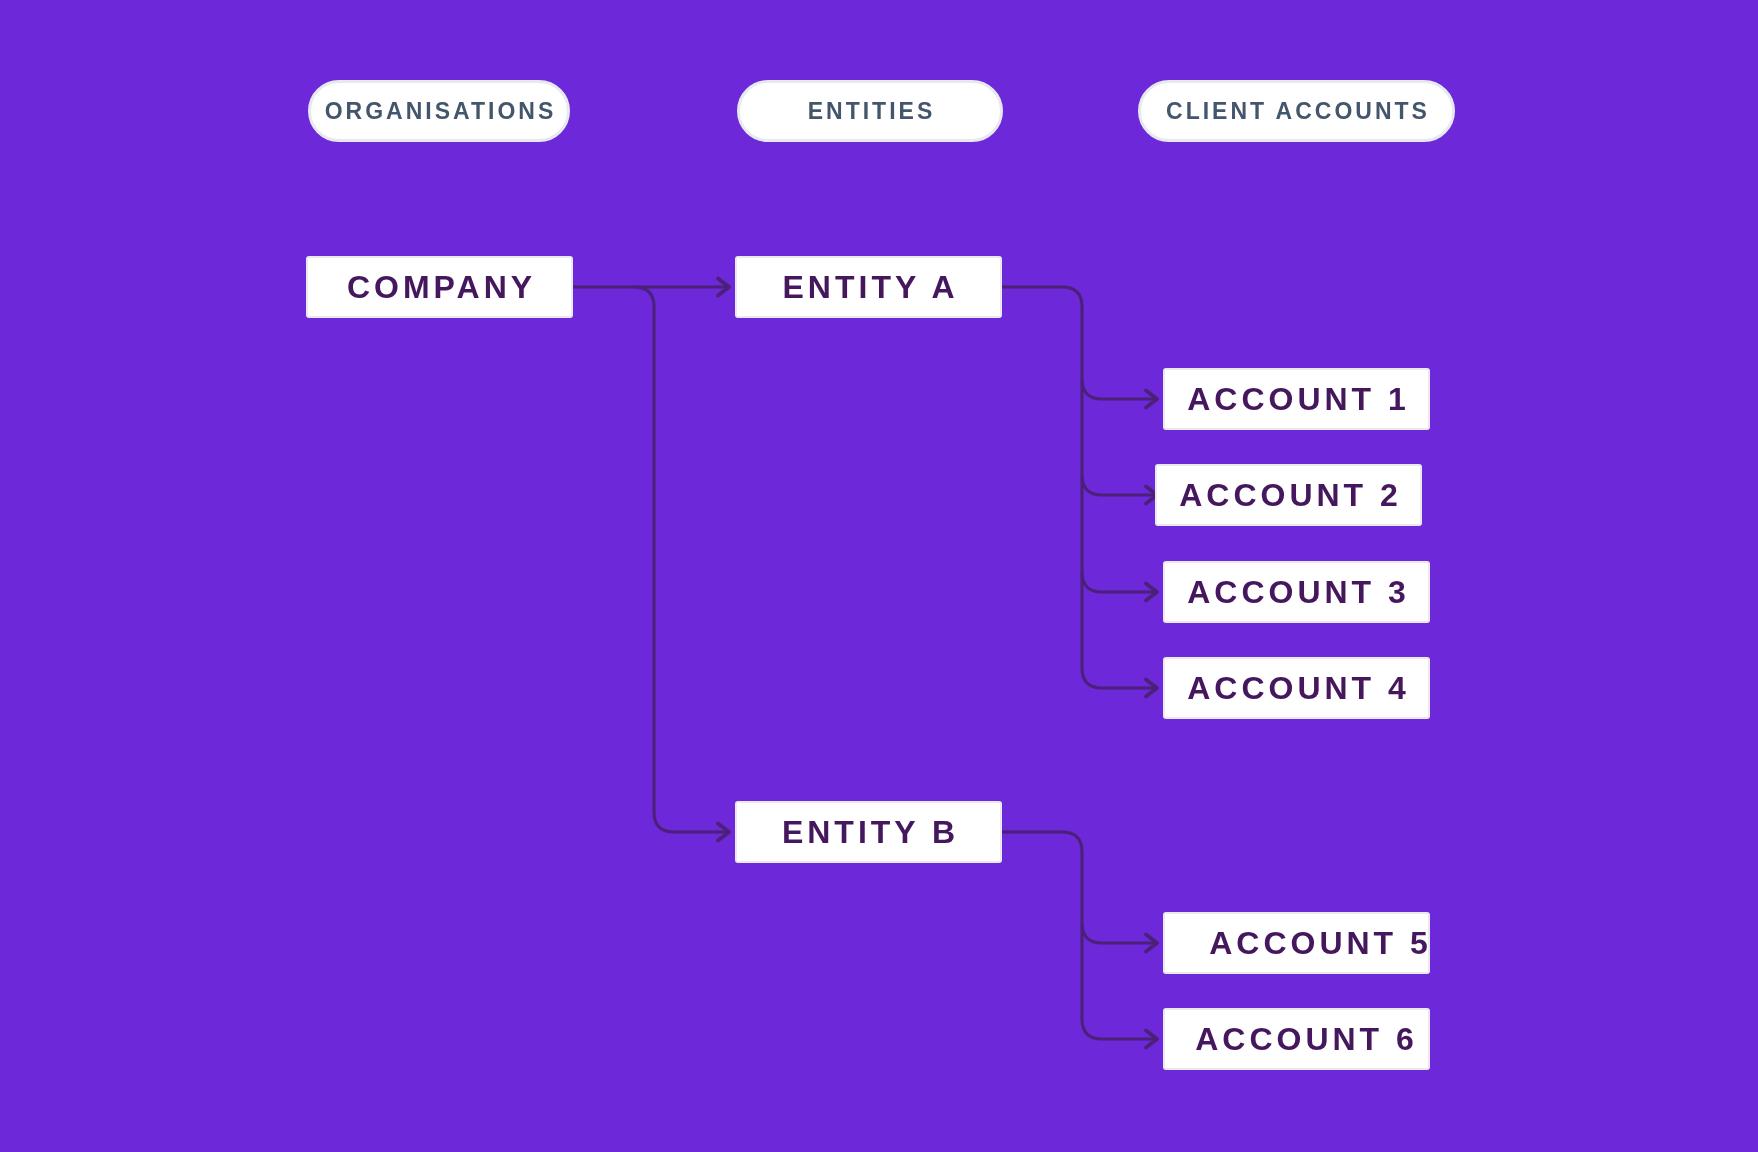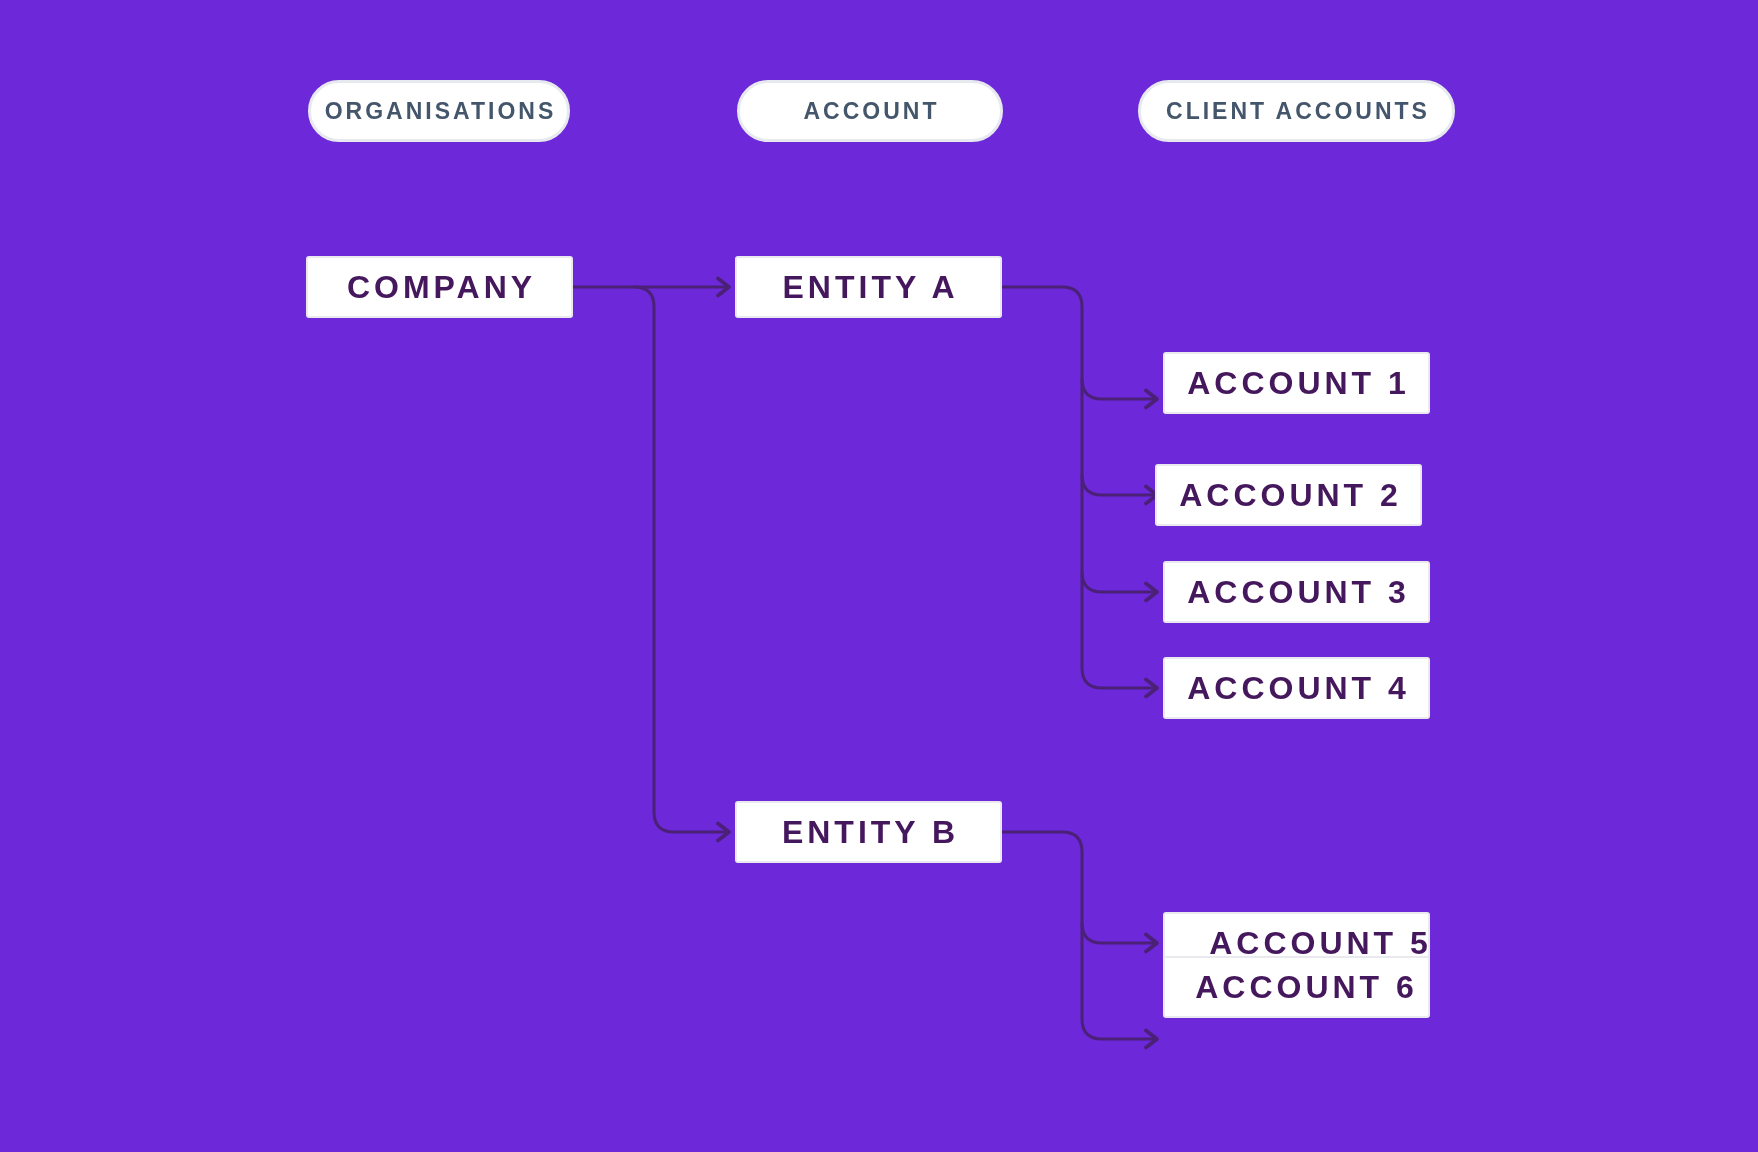--- a/index.html
+++ b/index.html
@@ -78,28 +78,28 @@
     <path class="edge" d="M 634 287 Q 654 287 654 307 L 654 812 Q 654 832 674 832 L 729 832" marker-end="url(#arrow)"></path>
     <path class="edge" d="M 1002 287 L 1062 287 Q 1082 287 1082 307 L 1082 668 Q 1082 688 1102 688 L 1157 688" marker-end="url(#arrow)"></path>
     <path class="edge" d="M 1082 379 Q 1082 399 1102 399 L 1157 399" marker-end="url(#arrow)"></path>
     <path class="edge" d="M 1082 475 Q 1082 495 1102 495 L 1157 495" marker-end="url(#arrow)"></path>
     <path class="edge" d="M 1082 572 Q 1082 592 1102 592 L 1157 592" marker-end="url(#arrow)"></path>
     <path class="edge" d="M 1002 832 L 1062 832 Q 1082 832 1082 852 L 1082 1019 Q 1082 1039 1102 1039 L 1157 1039" marker-end="url(#arrow)"></path>
     <path class="edge" d="M 1082 923 Q 1082 943 1102 943 L 1157 943" marker-end="url(#arrow)"></path>
   </svg>
 
   <div class="pill" style="left:308px; top:80px; width:262px;">ORGANISATIONS</div>
-  <div class="pill" style="left:737px; top:80px; width:266px;">ACCOUNT</div>
+  <div class="pill" style="left:737px; top:80px; width:266px;">ENTITIES</div>
   <div class="pill" style="left:1138px; top:80px; width:317px;">CLIENT ACCOUNTS</div>
 
   <div class="node" style="left:306px; top:256px;">COMPANY</div>
 
   <div class="node" style="left:735px; top:256px;">ENTITY A</div>
   <div class="node" style="left:735px; top:801px;">ENTITY B</div>
 
-  <div class="node" style="left:1163px; top:352px;">ACCOUNT 1</div>
+  <div class="node" style="left:1163px; top:368px;">ACCOUNT 1</div>
   <div class="node" style="left:1155px; top:464px;">ACCOUNT 2</div>
   <div class="node" style="left:1163px; top:561px;">ACCOUNT 3</div>
   <div class="node" style="left:1163px; top:657px;">ACCOUNT 4</div>
   <div class="node" style="left:1163px; top:912px;padding-left:44px;">ACCOUNT 5</div>
-  <div class="node" style="left:1163px; top:956px;padding-left:16px;">ACCOUNT 6</div>
+  <div class="node" style="left:1163px; top:1008px;padding-left:16px;">ACCOUNT 6</div>
 
 </div>
 
 </body></html>

